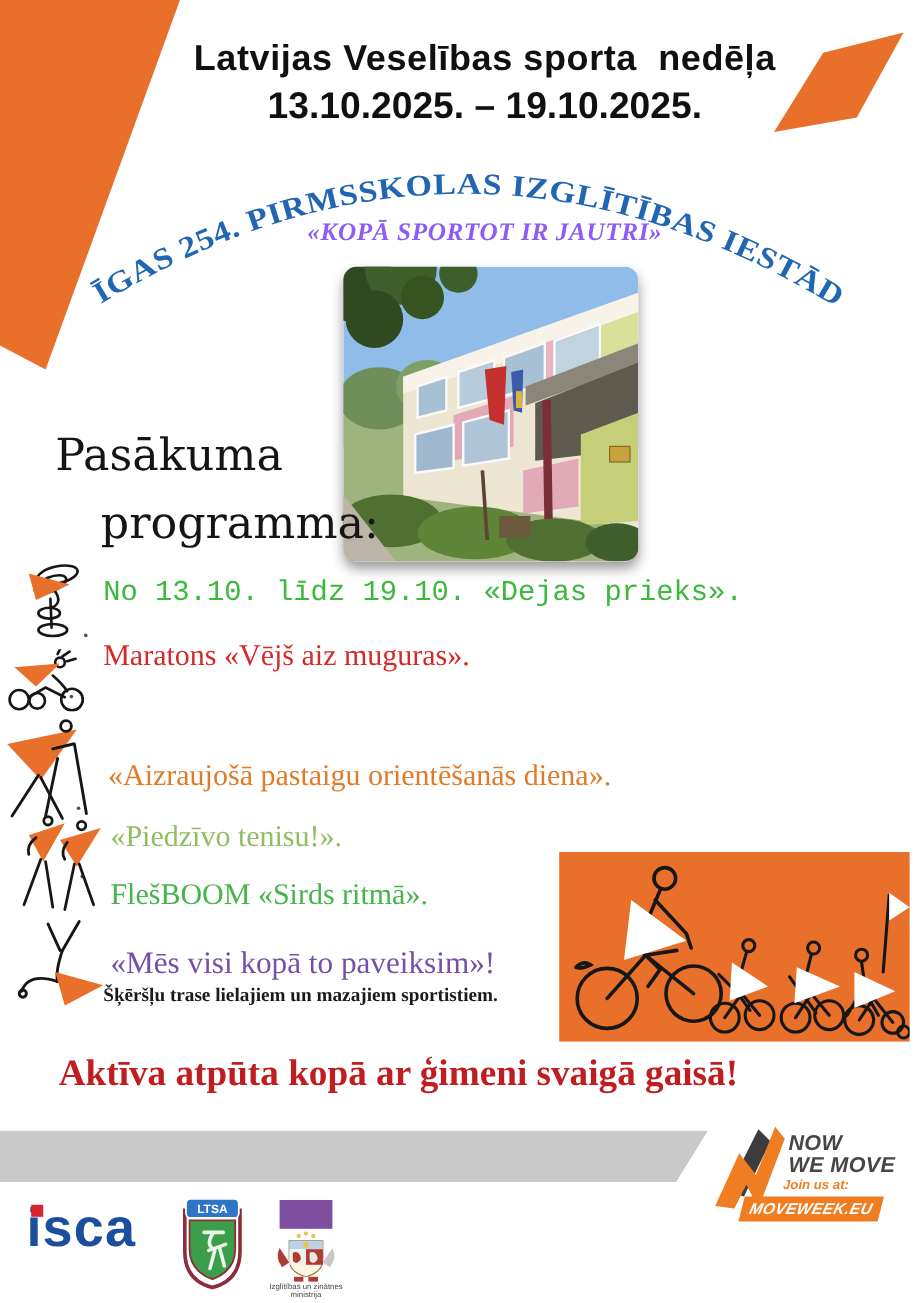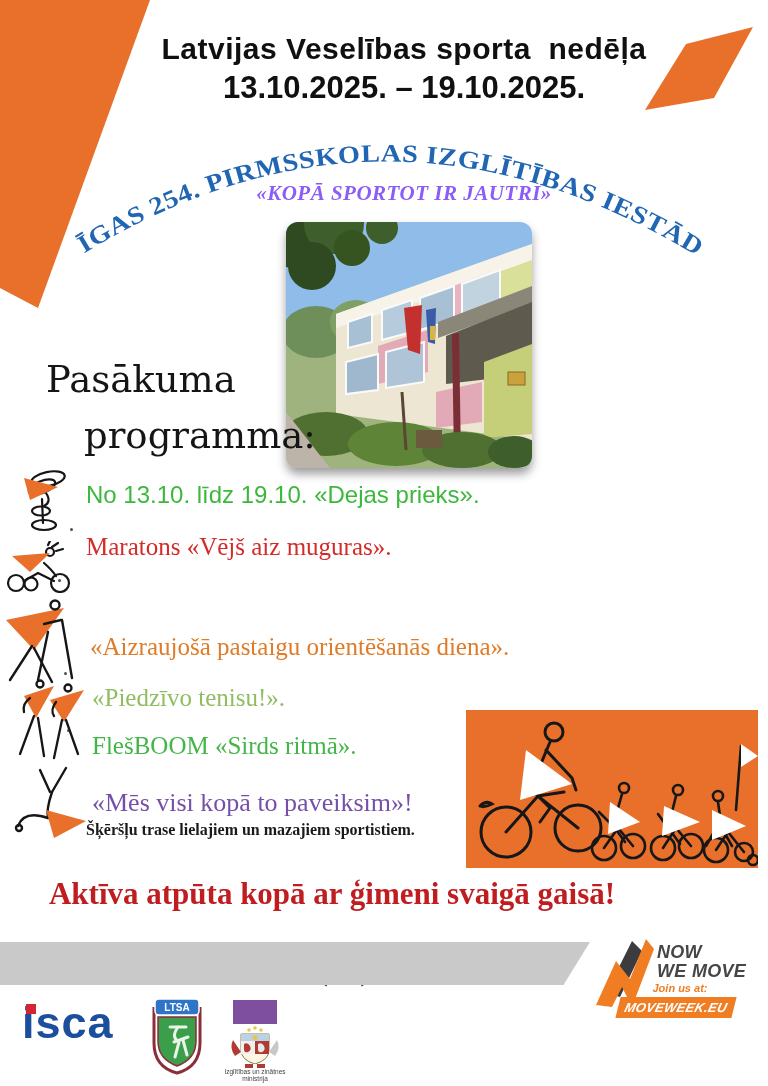--- a/index.html
+++ b/index.html
@@ -30,21 +30,21 @@
          overflow:hidden;box-shadow:0 6px 10px rgba(40,40,40,.45);}
 
   
   .prog-head{position:absolute;left:46px;top:358px;color:#151515;
              font-family:"DejaVu Serif","Liberation Serif",serif;}
   .prog-head .h1{font-size:37px;}
   .prog-head .h2{font-size:37px;margin-left:38px;margin-top:13px;}
 
   
   .item{position:absolute;font-family:Liberation Serif, serif;white-space:nowrap;}
-  .item.sans{font-family:Liberation Sans, sans-serif;}
+  .item.sans{font-family:Liberation Mono, monospace;}
   .i1{left:86px;top:481px;font-size:24px;}
   .i2{left:86px;top:533px;font-size:25px;}
   .i3{left:86px;top:584px;font-size:25px;}
   .i4{left:90px;top:633px;font-size:25px;}
   .i5{left:92px;top:684px;font-size:25px;}
   .i6{left:92px;top:732px;font-size:25px;}
   .i7{left:92px;top:788px;font-size:26px;}
   .i8{left:86px;top:821px;font-size:16px;font-weight:bold;text-align:center;}
 
   .doodle{position:absolute;}

